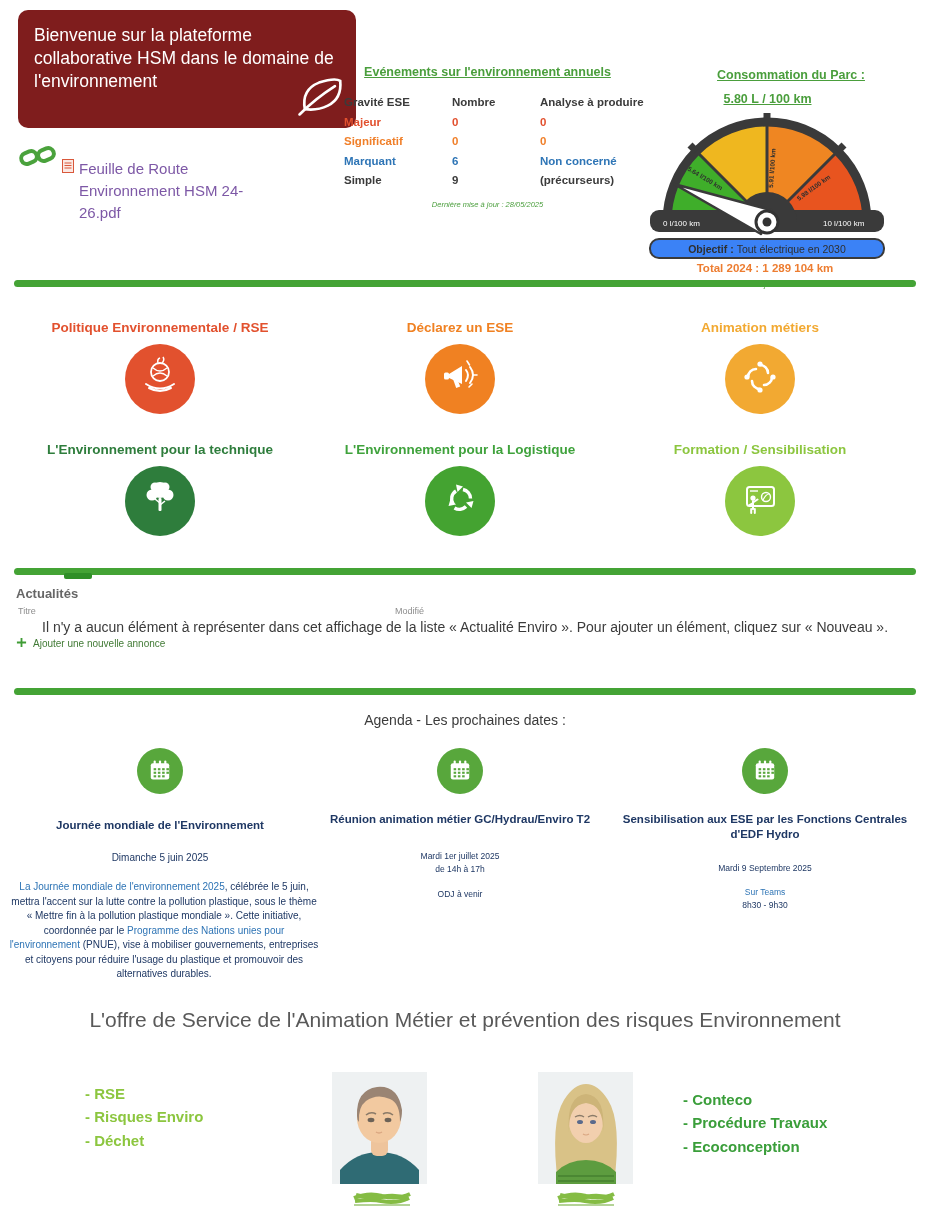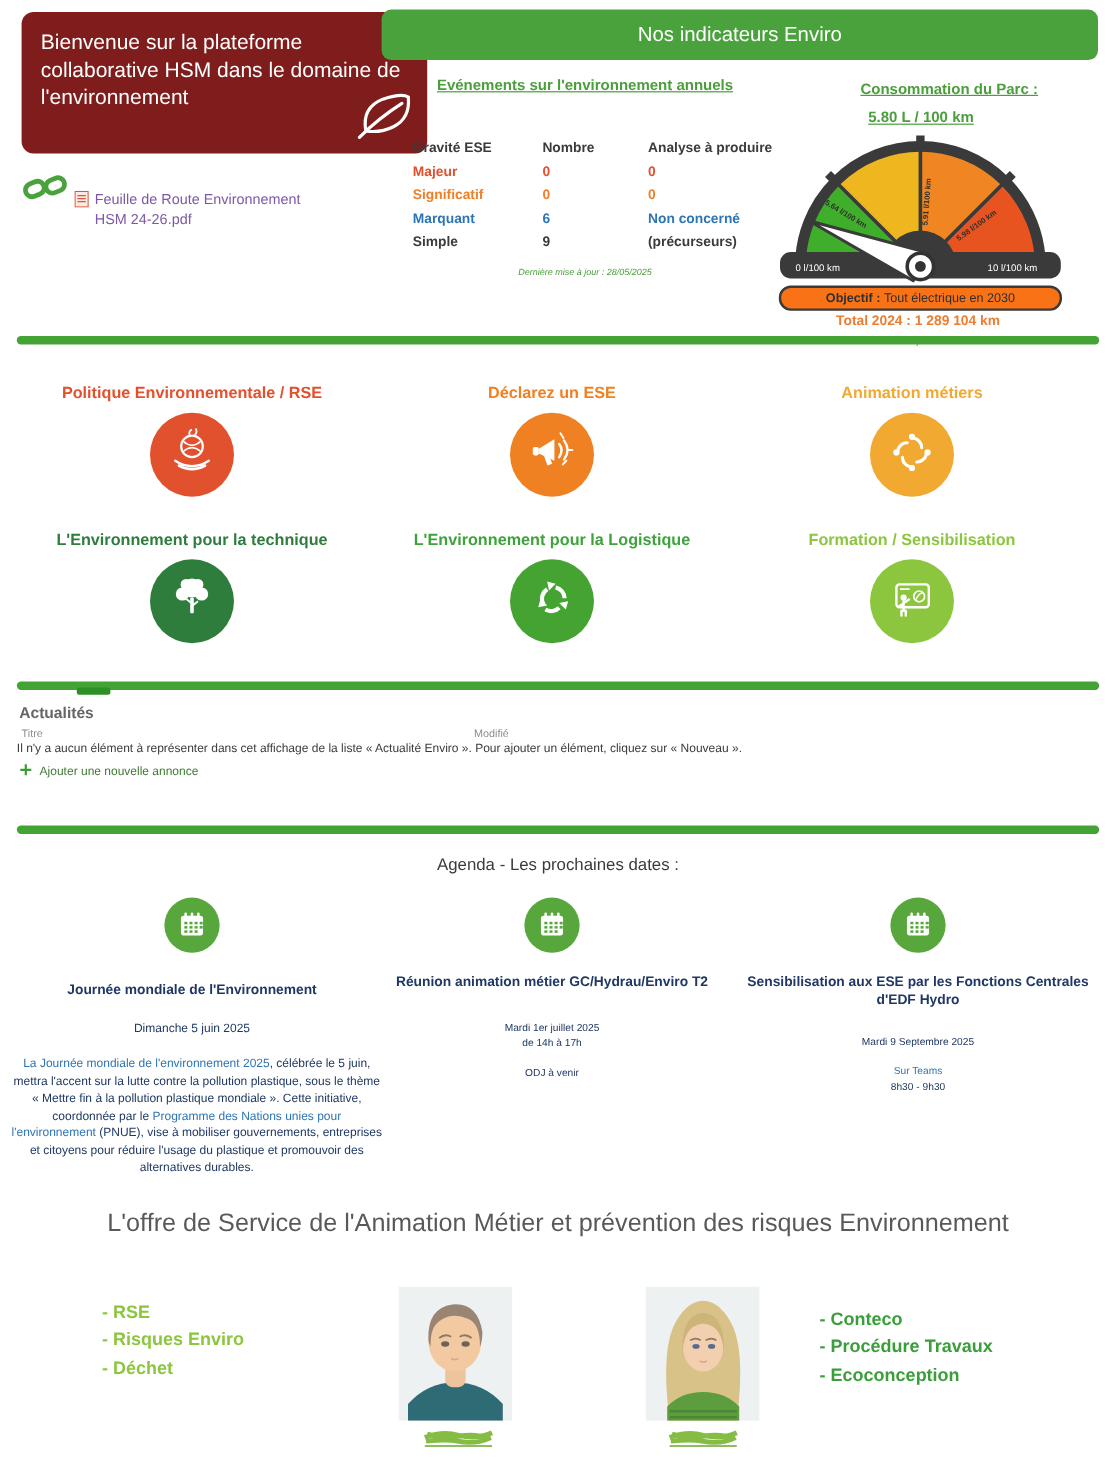--- a/index.html
+++ b/index.html
@@ -5,48 +5,48 @@
   html,body{margin:0;padding:0;background:#fff;}
   #page{position:relative;width:930px;height:1230px;background:#fff;overflow:hidden;
         font-family:"Liberation Sans",sans-serif;color:#3b3b3b;}
   .abs{position:absolute;}
   .ctr{text-align:center;}
   .green-link{color:#4a9e3c;text-decoration:underline;font-weight:600;}
   .divider{position:absolute;left:14px;width:902px;height:7px;background:#44a335;border-radius:4px;}
   
   .welcome{left:18px;top:10px;width:338px;height:118px;background:#7f1d1d;border-radius:10px;
            color:#fff;font-size:17.5px;font-weight:500;line-height:1.32;padding:14px 16px;box-sizing:border-box;}
-  .pdf-link{color:#7d58a6;font-size:12px;line-height:1.45;text-decoration:none;}
+  .pdf-link{color:#7d58a6;font-size:15px;line-height:1.45;text-decoration:none;}
   
   .ind-bar{left:318px;top:8px;width:597px;height:42px;background:#4aa23c;border-radius:8px;
            color:#fff;font-size:17px;display:flex;align-items:center;justify-content:center;}
   .tbl-head{font-weight:bold;color:#3b3b3b;font-size:11.5px;}
   .tbl-cell{font-size:11.5px;font-weight:bold;}
   .c-red{color:#e2502e;} .c-orange{color:#f07f29;} .c-blue{color:#2e75b6;} .c-dark{color:#3b3b3b;}
   .upd{font-style:italic;font-size:7.5px;color:#4a9e3c;}
   .events-grid{display:grid;grid-template-columns:108px 88px 128px;row-gap:7.5px;}
   
   .tile-label{font-weight:bold;font-size:13.5px;}
   .tile-circle{border-radius:50%;width:70px;height:70px;display:flex;align-items:center;justify-content:center;}
   
   .ag-title{color:#1f3864;font-weight:bold;font-size:11.5px;line-height:1.3;}
   .ag-date{color:#1f3864;font-size:10px;}
   .ag-small{color:#1f3864;font-size:8.5px;line-height:1.5;}
   .blue-link{color:#2e74b5;text-decoration:none;}
   .cal-circle{width:46px;height:46px;border-radius:50%;background:#58a73c;display:flex;align-items:center;justify-content:center;}
   
   .news-h{color:#666;font-size:13px;font-weight:bold;}
   .news-col{color:#8d8d8d;font-size:9px;}
-  .news-empty{color:#3b3b3b;font-size:10px;}
+  .news-empty{color:#3b3b3b;font-size:14px;margin-left:28px;}
   .news-add{color:#417a35;font-size:10px;}
   
   .offer-title{color:#595959;font-size:21px;}
   .offer-list-left{color:#8cc63f;font-weight:bold;font-size:15px;line-height:1.55;}
   .offer-list-right{color:#3a9e3a;font-weight:bold;font-size:15px;line-height:1.55;}
-  .objectif-box{background:#f97316;border:2px solid #3a3a3a;border-radius:10px;height:17px;
+  .objectif-box{background:#3b82f6;border:2px solid #3a3a3a;border-radius:10px;height:17px;
                 display:flex;align-items:center;justify-content:center;font-size:10.5px;color:#2f2f2f;}
   .total-line{color:#ed7d31;font-weight:bold;font-size:11.5px;}
 </style>
 </head>
 <body>
 
 <div id="page">
 
   <div class="abs welcome">
     <span>Bienvenue sur la plateforme collaborative HSM dans le domaine de l'environnement</span>
@@ -71,27 +71,24 @@
       <svg width="12" height="14" viewBox="0 0 12 14">
           <rect x="0.5" y="0.5" width="11" height="13" fill="#fbe9e4" stroke="#d9583b"></rect>
           <g stroke="#d9583b" stroke-width="1">
             <path d="M2.5 4 h7 M2.5 6.5 h7 M2.5 9 h7"></path>
           </g>
         </svg>
     </span>
     <a href="#" class="pdf-link">Feuille de Route Environnement HSM 24-26.pdf</a>
   </div>
 
-  <div class="abs ind-bar">
-    <span>Nos indicateurs Enviro</span>
-  </div>
 
   <div class="abs" style="left:330px;top:62px;width:315px;">
     <div class="ctr"><a href="#" class="green-link" style="font-size:12.5px;">Evénements sur l'environnement annuels</a></div>
-    <div class="events-grid" style="margin-top:38px;padding-left:14px;">
+    <div class="events-grid" style="margin-top:16px;padding-left:14px;">
       <span class="tbl-head">Gravité ESE</span>
       <span class="tbl-head">Nombre</span>
       <span class="tbl-head">Analyse à produire</span>
 
       <span class="tbl-cell c-red">Majeur</span>
       <span class="tbl-cell c-red">0</span>
       <span class="tbl-cell c-red">0</span>
 
       <span class="tbl-cell c-orange">Significatif</span>
       <span class="tbl-cell c-orange">0</span>

